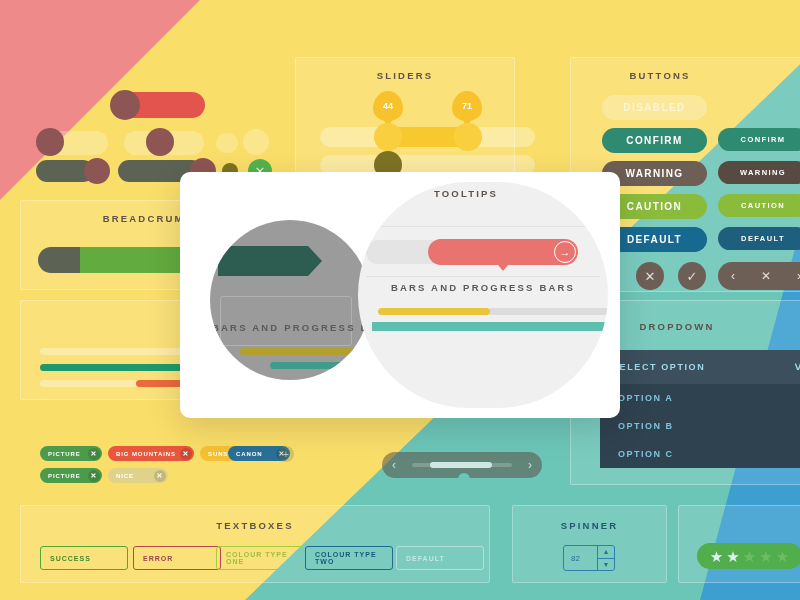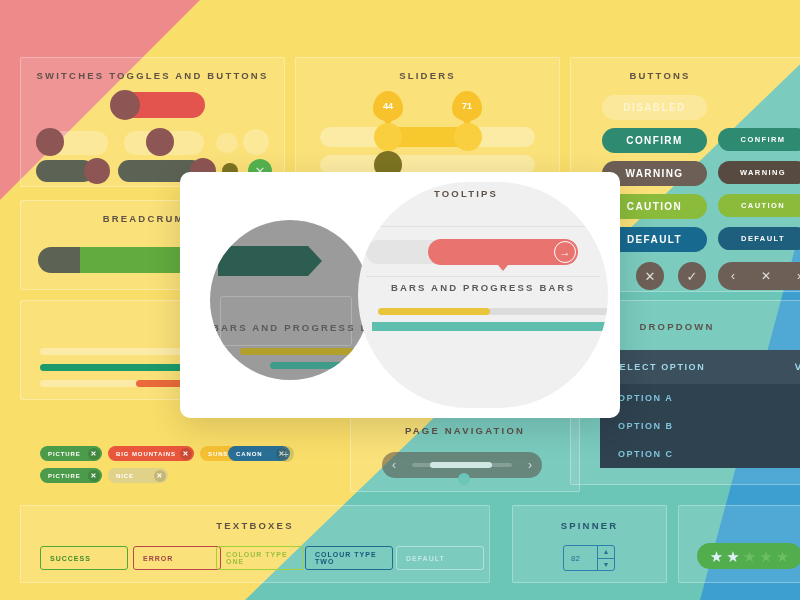--- a/index.html
+++ b/index.html
@@ -141,23 +141,20 @@
 <div id="stage" class="nosel">
 
   <div class="bands">
     <div class="band b1"></div>
     <div class="band b2"></div>
     <div class="band b3"></div>
     <div class="band b4"></div>
   </div>
 
 
-  <div class="panel" style="left:20px;top:57px;width:265px;height:130px;">
-    <div class="panel-title" style="top:12px;">SWITCHES TOGGLES AND BUTTONS</div>
-  </div>
   <div class="sw-track" style="left:120px;top:92px;width:85px;height:26px;background:#e4544f;"></div>
   <div class="knob" style="left:110px;top:90px;width:30px;height:30px;background:#8d5553;"></div>
 
   <div class="sw-track" style="left:46px;top:131px;width:62px;height:24px;background:rgba(255,255,255,.26);"></div>
   <div class="knob" style="left:36px;top:128px;width:28px;height:28px;background:#8d5553;"></div>
 
   <div class="sw-track" style="left:124px;top:131px;width:80px;height:24px;background:rgba(255,255,255,.26);"></div>
   <div class="knob" style="left:146px;top:128px;width:28px;height:28px;background:#8d5553;"></div>
 
   <div class="sw-track" style="left:216px;top:133px;width:22px;height:20px;background:rgba(255,255,255,.22);"></div>
@@ -165,21 +162,21 @@
 
   <div class="sw-track" style="left:36px;top:160px;width:58px;height:22px;background:#5c6354;"></div>
   <div class="knob" style="left:84px;top:158px;width:26px;height:26px;background:#8d5553;"></div>
 
   <div class="sw-track" style="left:118px;top:160px;width:85px;height:22px;background:#5c6354;"></div>
   <div class="knob" style="left:190px;top:158px;width:26px;height:26px;background:#8d5553;"></div>
 
   <div class="icon-btn" style="left:222px;top:163px;width:16px;height:16px;background:#7d7322;"></div>
   <div class="icon-btn" style="left:248px;top:159px;width:24px;height:24px;background:#55b24e;">✕</div>
 
-  <div class="panel" style="left:295px;top:57px;width:265px;height:130px;">
+  <div class="panel" style="left:295px;top:57px;width:220px;height:130px;">
     <div class="panel-title" style="top:12px;">SLIDERS</div>
   </div>
   <div class="bubble" style="left:373px;top:91px;">44</div>
   <div class="bubble" style="left:452px;top:91px;">71</div>
 
   <div class="sl-track" style="left:320px;top:127px;width:215px;"></div>
   <div class="sl-fill" style="left:388px;top:127px;width:80px;"></div>
   <div class="sl-knob" style="left:374px;top:123px;"></div>
   <div class="sl-knob" style="left:454px;top:123px;"></div>
 
@@ -259,23 +256,20 @@
 
   <div class="tag" style="left:40px;top:468px;width:62px;background:#4c9b4a;">
     <span>PICTURE</span>
     <span class="x">✕</span>
   </div>
   <div class="tag" style="left:108px;top:468px;width:60px;background:rgba(215,205,150,.72);">
     <span>NICE</span>
     <span class="x">✕</span>
   </div>
 
-  <div class="panel" style="left:350px;top:412px;width:230px;height:80px;">
-    <div class="panel-title" style="top:12px;">PAGE NAVIGATION</div>
-  </div>
   <div class="pnav" style="left:382px;top:452px;width:160px;">
     <span>‹</span>
     <span>›</span>
     <div class="pnav-bar"></div>
     <div class="pnav-handle" style="left:48px;"></div>
   </div>
   <div class="pnav-dot" style="left:458px;top:473px;"></div>
 
   <div class="panel" style="left:20px;top:505px;width:470px;height:78px;">
     <div class="panel-title" style="top:14px;">TEXTBOXES</div>

